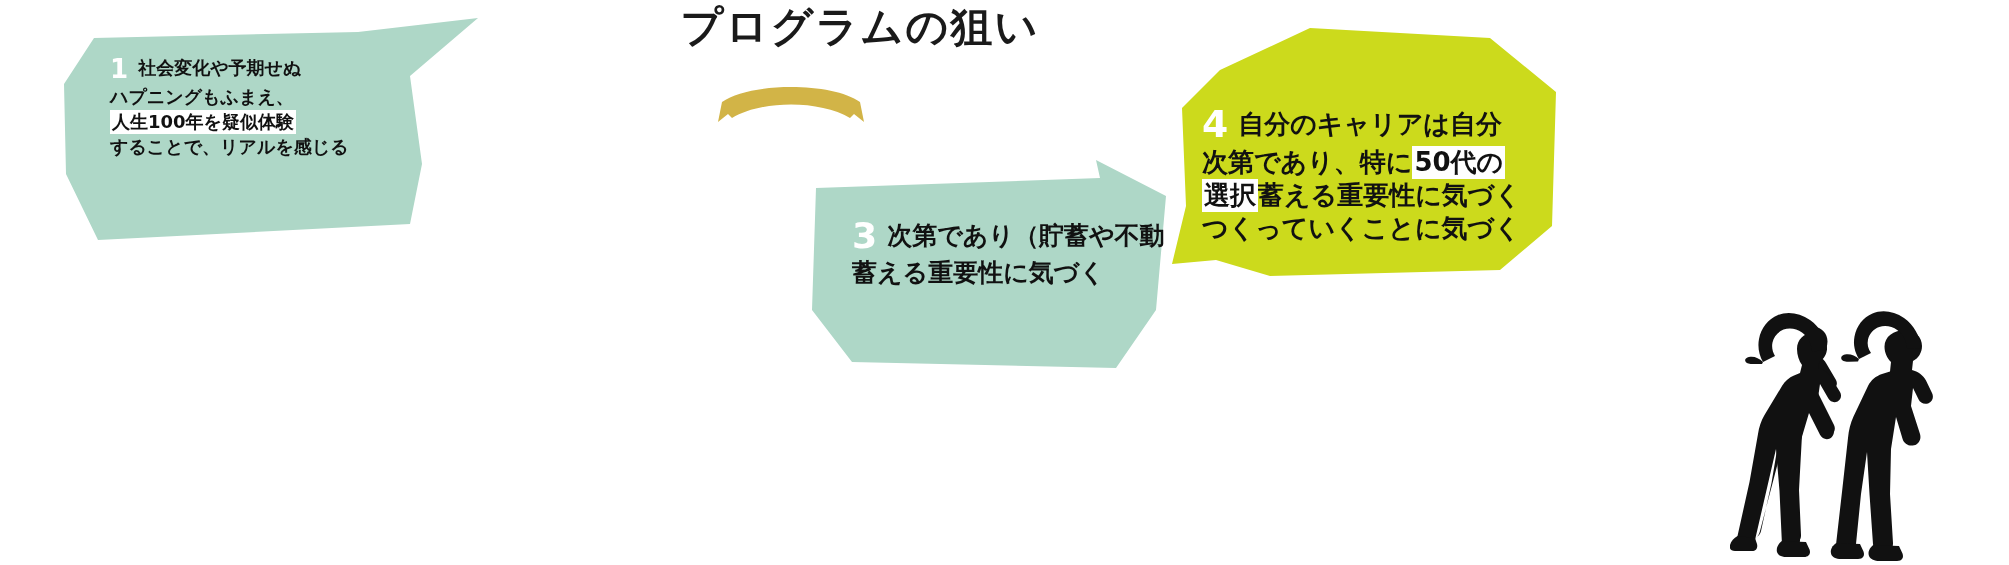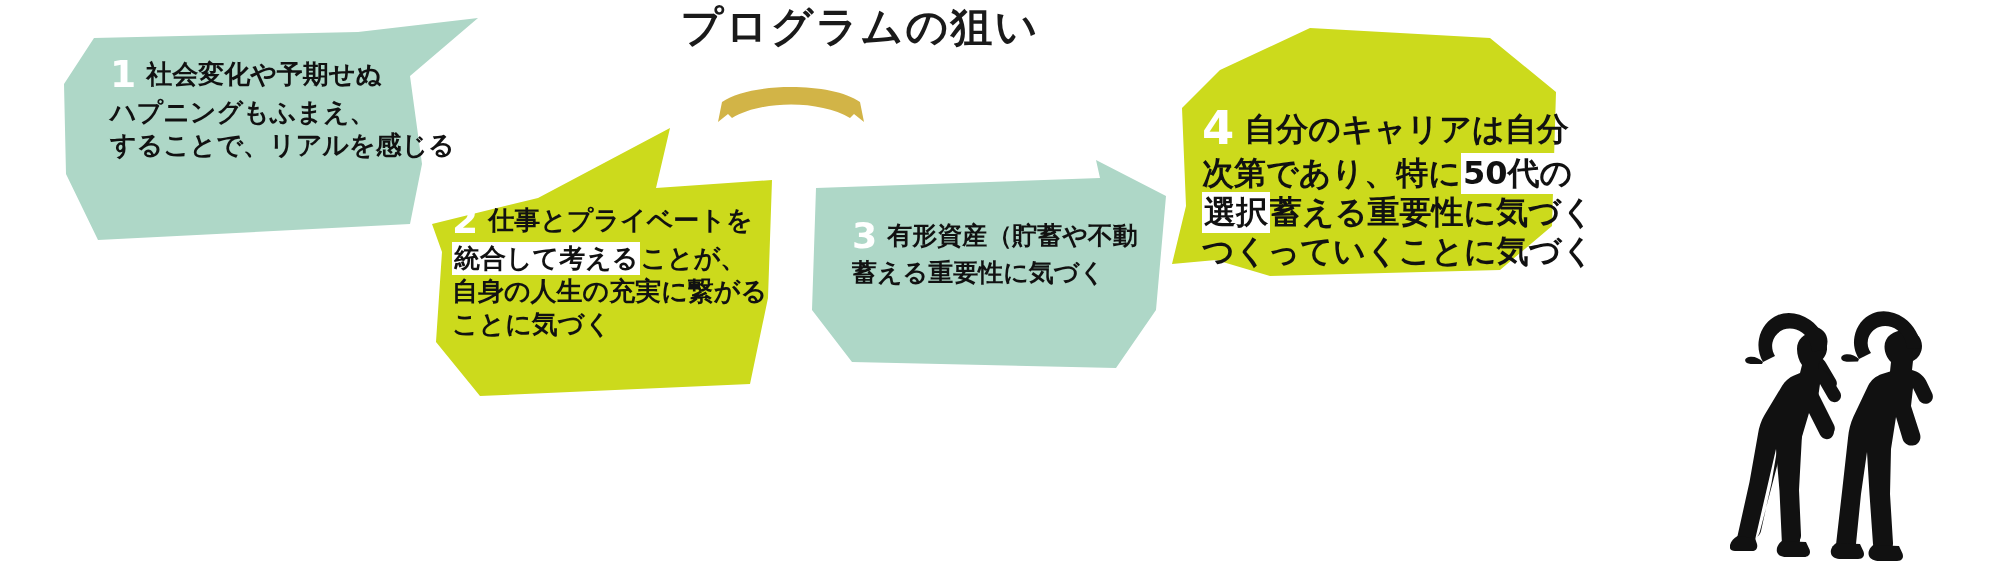--- a/index.html
+++ b/index.html
@@ -78,36 +78,36 @@
     font-size: 1.45em;
     line-height: 0.9;
     vertical-align: -4px;
     margin-right: 10px;
     letter-spacing: 0;
   }
 
   
   #bubble-1 { left: 58px; top: 18px; width: 420px; height: 230px; }
   #bubble-1 .bubble-body { left: 52px; top: 40px; width: 340px; }
-  #bubble-1 .line { font-size: 26px; }
+  #bubble-1 .line { font-size: 18px; }
 
   
   #bubble-2 { left: 420px; top: 128px; width: 360px; height: 300px; }
   #bubble-2 .bubble-body { left: 32px; top: 76px; width: 320px; }
   #bubble-2 .line { font-size: 26px; }
 
   
   #bubble-3 { left: 800px; top: 160px; width: 372px; height: 225px; }
   #bubble-3 .bubble-body { left: 52px; top: 60px; width: 320px; }
   #bubble-3 .line { font-size: 25px; }
 
   
   #bubble-4 { left: 1160px; top: 28px; width: 400px; height: 265px; }
   #bubble-4 .bubble-body { left: 42px; top: 80px; width: 350px; }
-  #bubble-4 .line { font-size: 32px; }
+  #bubble-4 .line { font-size: 26px; }
 
   
   #figures {
     position: absolute;
     left: 1730px;
     top: 294px;
     width: 250px;
     height: 271px;
   }
 </style>
@@ -124,42 +124,32 @@
     <path d="M2 44 L6 24 C34 4 116 4 144 24 L148 44 L138 36 L134 40 C104 22 46 22 16 40 L12 36 Z" fill="#d2b447"></path>
   </svg>
 
   <div class="bubble" id="bubble-1">
     <svg width="420" height="230" viewBox="0 0 420 230" aria-hidden="true">
       <path d="M36 20 L300 14 L420 0 L352 58 L364 146 L352 206 L40 222 L8 156 L6 66 Z" fill="#aed7c7"></path>
     </svg>
     <div class="bubble-body">
       <span class="line"><span class="num">1</span><span>社会変化や予期せぬ</span></span>
       <span class="line"><span>ハプニングもふまえ、</span></span>
+      <span class="line"><span class="hl">人生100年を疑似体験</span></span>
       <span class="line"><span>することで、リアルを感じる</span></span>
     </div>
   </div>
 
-  <div class="bubble" id="bubble-2">
-    <svg width="360" height="300" viewBox="0 0 360 300" aria-hidden="true">
-      <path d="M250 0 L236 60 L352 52 L348 170 L330 256 L60 268 L16 214 L22 124 L12 96 L118 70 Z" fill="#ccda1c"></path>
-    </svg>
-    <div class="bubble-body">
-      <span class="line"><span class="num">2</span><span>仕事とプライベートを</span></span>
-      <span class="line"><span class="hl">統合して考える</span><span>ことが、</span></span>
-      <span class="line"><span>自身の人生の充実に繋がる</span></span>
-      <span class="line"><span>ことに気づく</span></span>
-    </div>
-  </div>
 
   <div class="bubble" id="bubble-3">
     <svg width="372" height="225" viewBox="0 0 372 225" aria-hidden="true">
       <path d="M16 28 L300 18 L296 0 L366 36 L356 150 L316 208 L52 202 L12 150 Z" fill="#aed7c7"></path>
     </svg>
     <div class="bubble-body">
-      <span class="line"><span class="num">3</span><span>有形資産（貯蓄や不動</span></span>
+      <span class="line"><span class="num">3</span><span>次第であり（貯蓄や不動</span></span>
       <span class="line"><span>蓄える重要性に気づく</span></span>
     </div>
   </div>
 
   <div class="bubble" id="bubble-4">
     <svg width="400" height="265" viewBox="0 0 400 265" aria-hidden="true">
       <path d="M60 42 L150 0 L330 10 L396 64 L392 198 L340 242 L110 248 L56 232 L12 236 L26 178 L22 80 Z" fill="#ccda1c"></path>
     </svg>
     <div class="bubble-body">
       <span class="line"><span class="num">4</span><span>自分のキャリアは自分</span></span>

